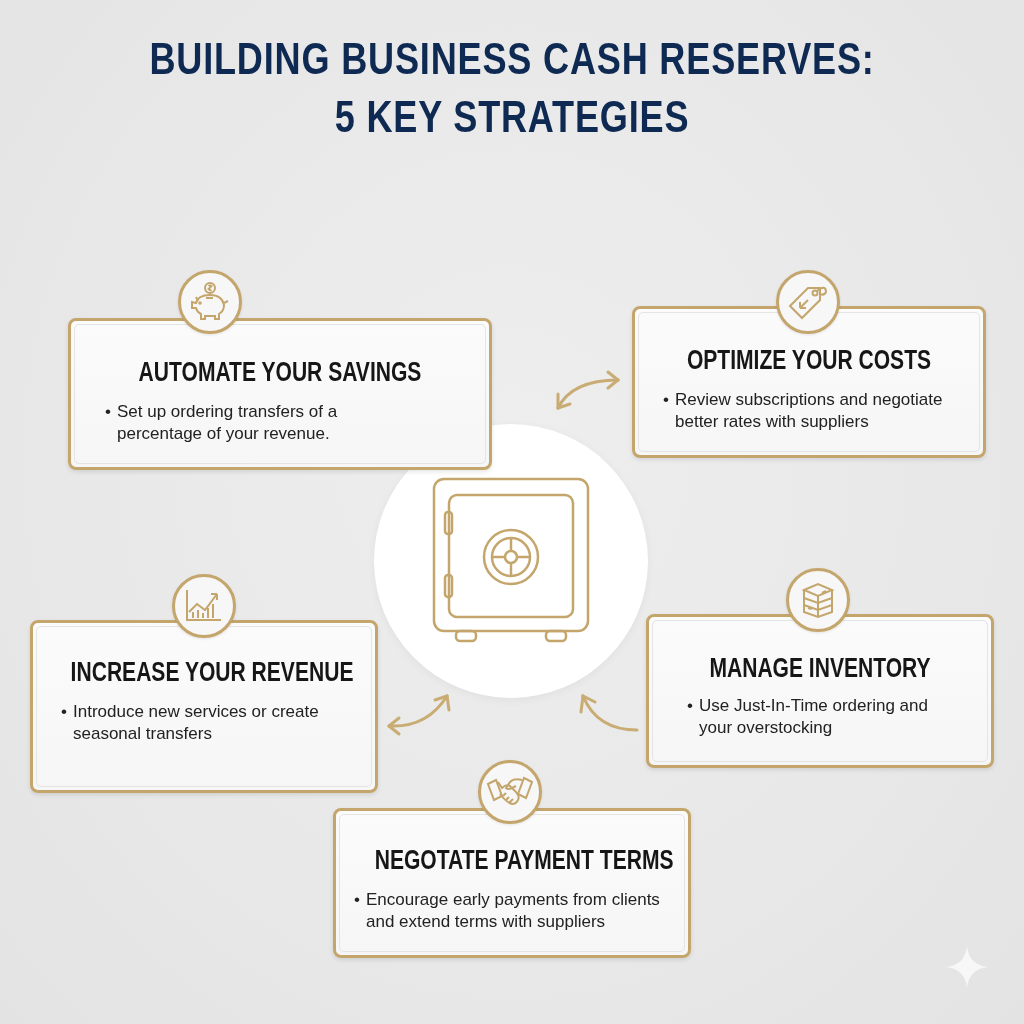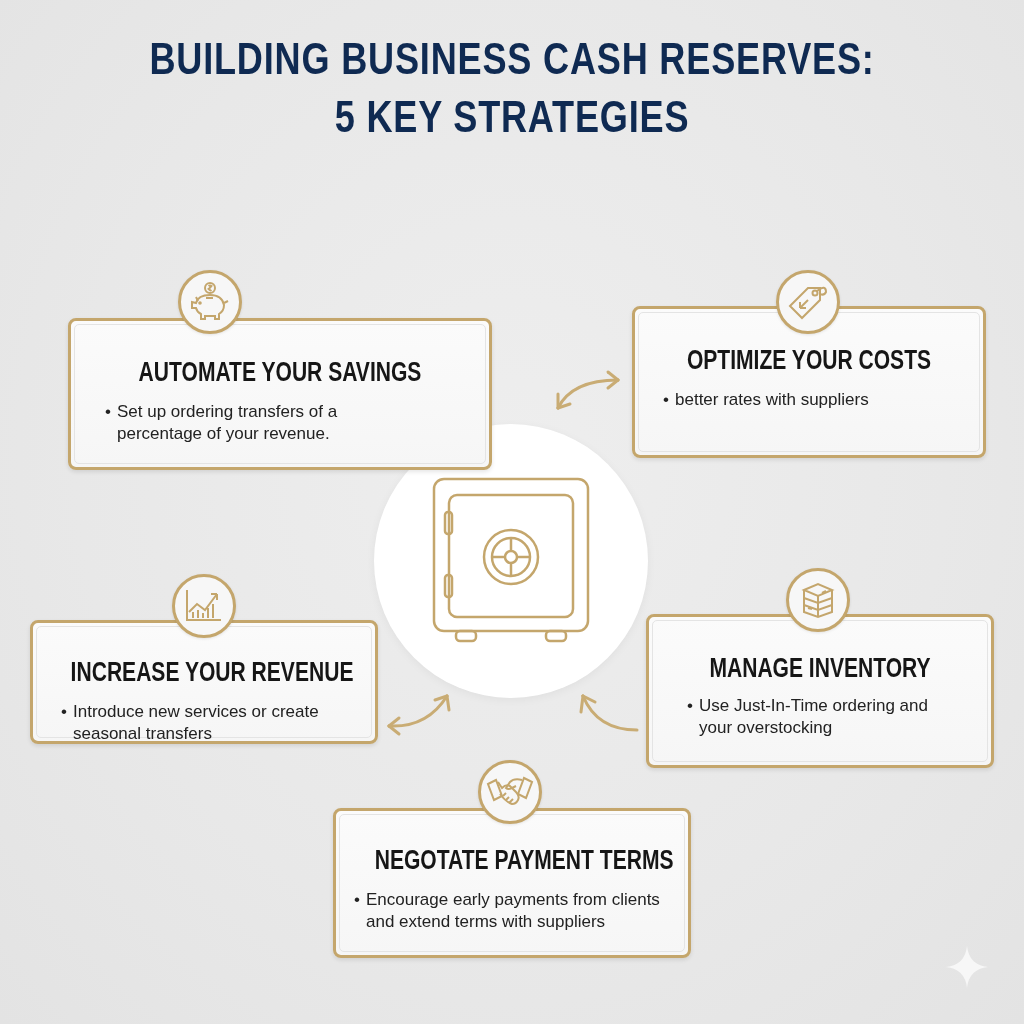--- a/index.html
+++ b/index.html
@@ -119,35 +119,36 @@
       <path d="M36 22 L40 20"></path>
       <circle cx="12" cy="22" r="0.8" fill="#c4a66c"></circle>
   </svg>
 </div>
 
 <div class="card" style="left:632px;top:306px;width:354px;height:152px;">
   <div class="inner"></div>
   <div class="card-title" style="top:36px;">OPTIMIZE YOUR COSTS</div>
   <div class="card-bullet" style="left:40px;top:80px;">
     <span class="dot">•</span>
+    <div>Review subscriptions and negotiate</div>
     <div>better rates with suppliers</div>
   </div>
 </div>
 <div class="badge" style="left:776px;top:270px;">
   <svg width="44" height="44" viewBox="0 0 44 44" fill="none" stroke="#c4a66c" stroke-width="2">
     <path d="M4 26 L22 8 L34 8 L34 20 L16 38 Z"></path>
       <circle cx="29" cy="13" r="2.5"></circle>
     <path d="M31 11 Q40 4 40 12 Q38 16 34 14"></path>
     <path d="M22 20 L14 28"></path>
       <path d="M14 28 L14 22"></path>
       <path d="M14 28 L20 28"></path>
   </svg>
 </div>
 
-<div class="card" style="left:30px;top:620px;width:348px;height:124px;">
+<div class="card" style="left:30px;top:620px;width:348px;height:173px;">
   <div class="inner"></div>
   <div class="card-title" style="top:34px;">INCREASE YOUR REVENUE</div>
   <div class="card-bullet" style="left:40px;top:78px;">
     <span class="dot">•</span>
     <div>Introduce new services or create</div>
     <div>seasonal transfers</div>
   </div>
 </div>
 <div class="badge" style="left:172px;top:574px;">
   <svg width="42" height="40" viewBox="0 0 42 40" fill="none" stroke="#c4a66c" stroke-width="2">

